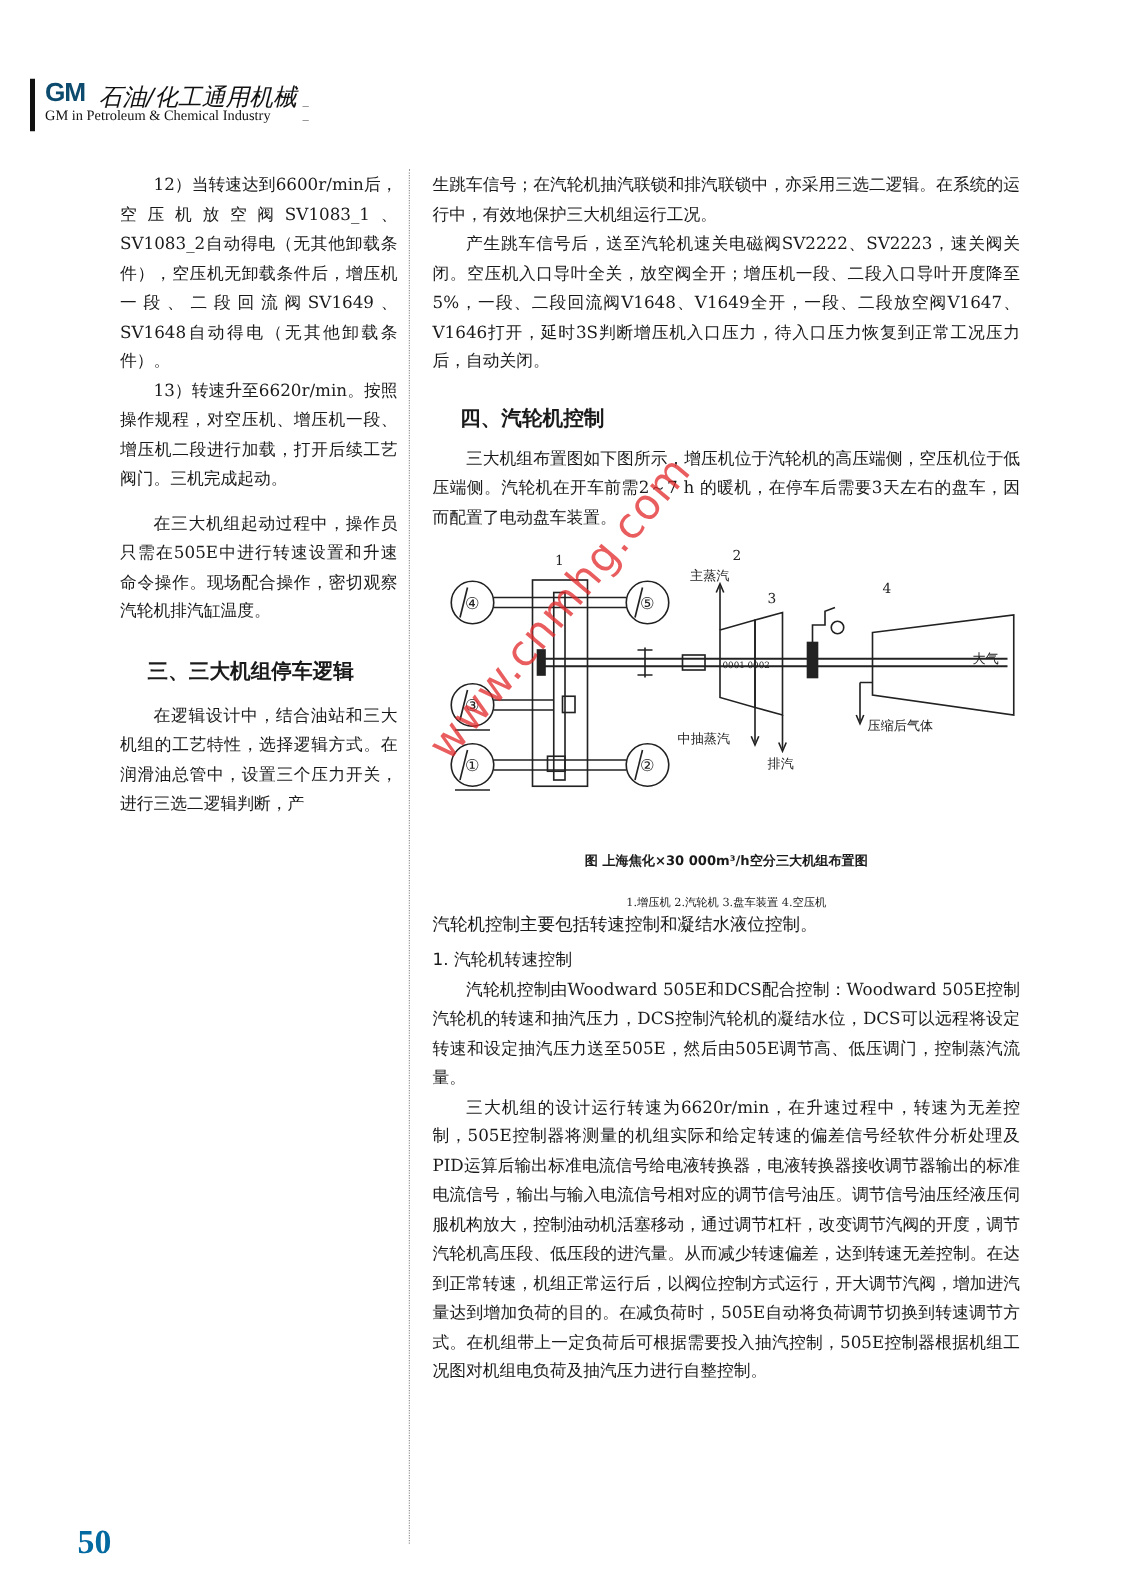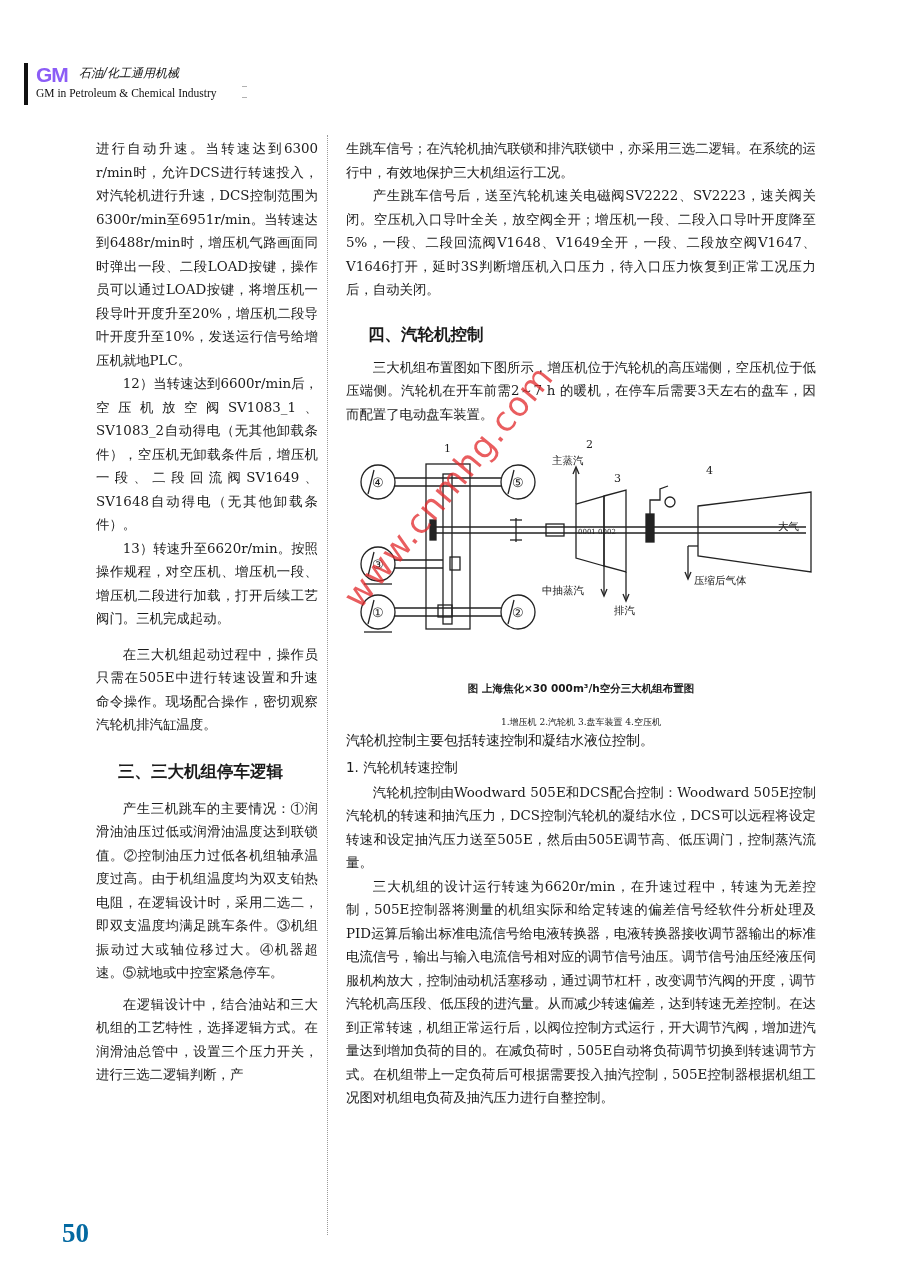--- a/index.html
+++ b/index.html
@@ -2,22 +2,22 @@
 <html><head>
 <meta charset="utf-8">
 <style>
   html, body { margin: 0; padding: 0; background: #ffffff; }
   body {
     width: 904px; height: 1262px; position: relative; overflow: hidden;
     font-family: "DejaVu Serif", "Liberation Serif", serif; color: #1a1a1a;
   }
   .hdr { position: absolute; left: 24px; top: 63px; }
   .hdr-bar { position: absolute; left: 0; top: 0; width: 4px; height: 42px; background: #111; }
-  .hdr-logo { position: absolute; left: 12px; top: 0px; font-family: "Liberation Sans", sans-serif; font-weight: bold; font-size: 21px; letter-spacing: -1px; color: #8b5cf6; }
-  .hdr-cn { position: absolute; left: 55px; top: 2px; font-size: 12px; font-style: italic; white-space: nowrap; color: #111; }
+  .hdr-logo { position: absolute; left: 12px; top: 0px; font-family: "Liberation Sans", sans-serif; font-weight: bold; font-size: 21px; letter-spacing: -1px; color: #0c4a6e; }
+  .hdr-cn { position: absolute; left: 55px; top: 2px; font-size: 19px; font-style: italic; white-space: nowrap; color: #111; }
   .hdr-en { position: absolute; left: 12px; top: 24px; font-size: 11.5px; white-space: nowrap; color: #111; font-family: "Liberation Serif", serif; }
   .hdr-dash { position: absolute; left: 218px; top: 12px; font-size: 10px; color: #333; letter-spacing: 2px; }
 
   .col-left { position: absolute; left: 96px; top: 137px; width: 222px; }
   .col-right { position: absolute; left: 346px; top: 137px; width: 470px; }
   .divider { position: absolute; left: 327px; top: 135px; height: 1100px; border-left: 1px dotted #999; }
 
   p.body { margin: 0; font-size: 13.4px; line-height: 23.5px; text-align: justify; text-justify: inter-character; }
   p.ind { text-indent: 2em; }
   p.noind { text-indent: 0; }
@@ -41,26 +41,24 @@
   <div class="hdr-bar"></div>
   <div class="hdr-logo">GM</div>
   <div class="hdr-cn">石油/化工通用机械</div>
   <div class="hdr-dash">_ _</div>
   <div class="hdr-en">GM in Petroleum &amp; Chemical Industry</div>
 </div>
 
 <div class="divider"></div>
 
 <div class="col-left">
-  <p class="body noind">进行自动升速。当转速达到6300 r/min时，允许DCS进行转速投入，对汽轮机进行升速，DCS控制范围为6300r/min至6951r/min。当转速达到6488r/min时，增压机气路画面同时弹出一段、二段LOAD按键，操作员可以通过LOAD按键，将增压机一段导叶开度升至20%，增压机二段导叶开度升至10%，发送运行信号给增压机就地PLC。</p>
   <p class="body ind">12）当转速达到6600r/min后，空压机放空阀SV1083_1、SV1083_2自动得电（无其他卸载条件），空压机无卸载条件后，增压机一段、二段回流阀SV1649、SV1648自动得电（无其他卸载条件）。</p>
   <p class="body ind">13）转速升至6620r/min。按照操作规程，对空压机、增压机一段、增压机二段进行加载，打开后续工艺阀门。三机完成起动。</p>
   <p class="body ind" style="margin-top:12px">在三大机组起动过程中，操作员只需在505E中进行转速设置和升速命令操作。现场配合操作，密切观察汽轮机排汽缸温度。</p>
   <h2 class="sec" style="margin:24px 0 14px 22px">三、三大机组停车逻辑</h2>
-  <p class="body ind">产生三机跳车的主要情况：①润滑油油压过低或润滑油温度达到联锁值。②控制油压力过低各机组轴承温度过高。由于机组温度均为双支铂热电阻，在逻辑设计时，采用二选二，即双支温度均满足跳车条件。③机组振动过大或轴位移过大。④机器超速。⑤就地或中控室紧急停车。</p>
   <p class="body ind" style="margin-top:8px">在逻辑设计中，结合油站和三大机组的工艺特性，选择逻辑方式。在润滑油总管中，设置三个压力开关，进行三选二逻辑判断，产</p>
 </div>
 
 <div class="col-right">
   <p class="body noind">生跳车信号；在汽轮机抽汽联锁和排汽联锁中，亦采用三选二逻辑。在系统的运行中，有效地保护三大机组运行工况。</p>
   <p class="body ind">产生跳车信号后，送至汽轮机速关电磁阀SV2222、SV2223，速关阀关闭。空压机入口导叶全关，放空阀全开；增压机一段、二段入口导叶开度降至5%，一段、二段回流阀V1648、V1649全开，一段、二段放空阀V1647、V1646打开，延时3S判断增压机入口压力，待入口压力恢复到正常工况压力后，自动关闭。</p>
   <h2 class="sec" style="margin:22px 0 10px 22px">四、汽轮机控制</h2>
   <p class="body ind">三大机组布置图如下图所示，增压机位于汽轮机的高压端侧，空压机位于低压端侧。汽轮机在开车前需2～7 h 的暖机，在停车后需要3天左右的盘车，因而配置了电动盘车装置。</p>
 
   <div class="figure">

